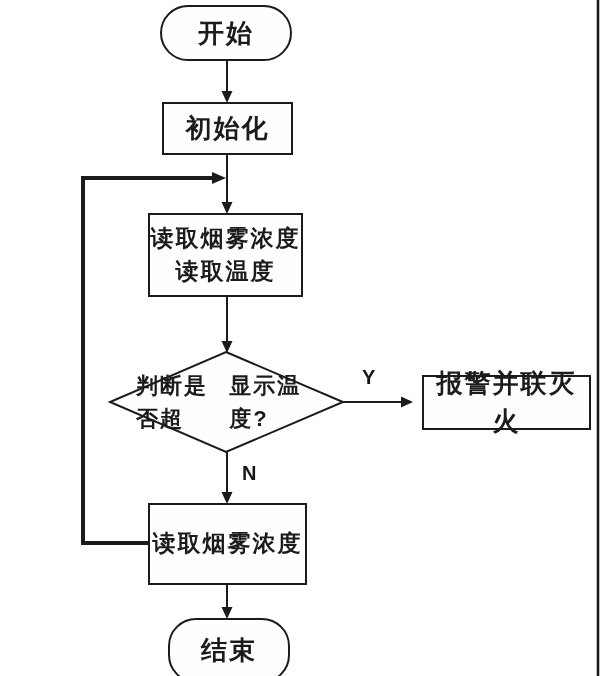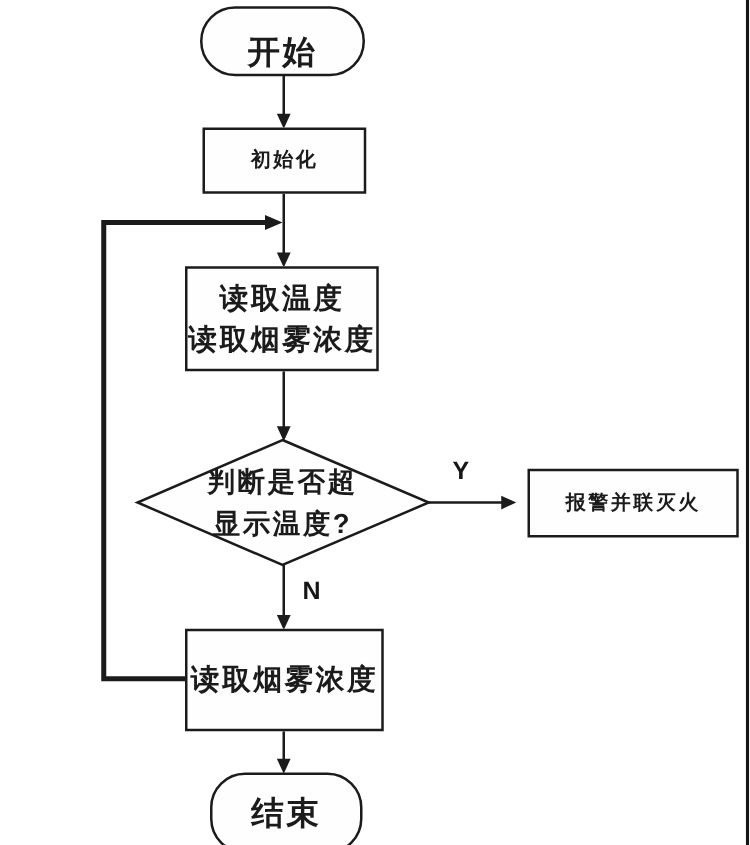--- a/index.html
+++ b/index.html
@@ -38,26 +38,26 @@
   }
   .terminator {
     border-radius: 28px;
     font-size: 26px;
   }
   .process {
     font-size: 23px;
     line-height: 1.45;
   }
   .process.single {
-    font-size: 16px;
+    font-size: 26px;
   }
   .decision-text {
     position: absolute;
     display: flex;
-    flex-direction: column;
+    flex-direction: row;
     align-items: center;
     justify-content: center;
     background: transparent;
     border: none;
     font-weight: bold;
     font-size: 22px;
     line-height: 1.5;
     letter-spacing: 2px;
   }
   .edge-label {
@@ -108,31 +108,31 @@
     </g>
 
     <g>
       <line x1="227" y1="585" x2="227" y2="609" stroke="#1b1b1b" stroke-width="2"></line>
       <polygon points="227,619 221.5,607 232.5,607" fill="#1b1b1b"></polygon>
     </g>
 
     <line x1="598" y1="0" x2="598" y2="676" stroke="#161616" stroke-width="2.5"></line>
   </svg>
 
-  <div class="node terminator" style="left:160px; top:5px; width:132px; height:56px;justify-content:flex-end;">
+  <div class="node terminator" style="left:160px; top:5px; width:132px; height:56px;">
     <span>开始</span>
   </div>
 
   <div class="node process single" style="left:162px; top:102px; width:131px; height:53px;">
     <span>初始化</span>
   </div>
 
   <div class="node process" style="left:148px; top:213px; width:155px; height:84px;">
+    <span class="line-span">读取烟雾浓度</span>
     <span class="line-span">读取温度</span>
-    <span class="line-span">读取烟雾浓度</span>
   </div>
 
   <div class="decision-text" style="left:136px; top:368px; width:180px; height:68px;">
     <span class="line-span">判断是否超</span>
     <span class="line-span">显示温度?</span>
   </div>
 
   <div class="edge-label" style="left:362px; top:366px;">Y</div>
 
   <div class="edge-label" style="left:242px; top:462px;">N</div>

